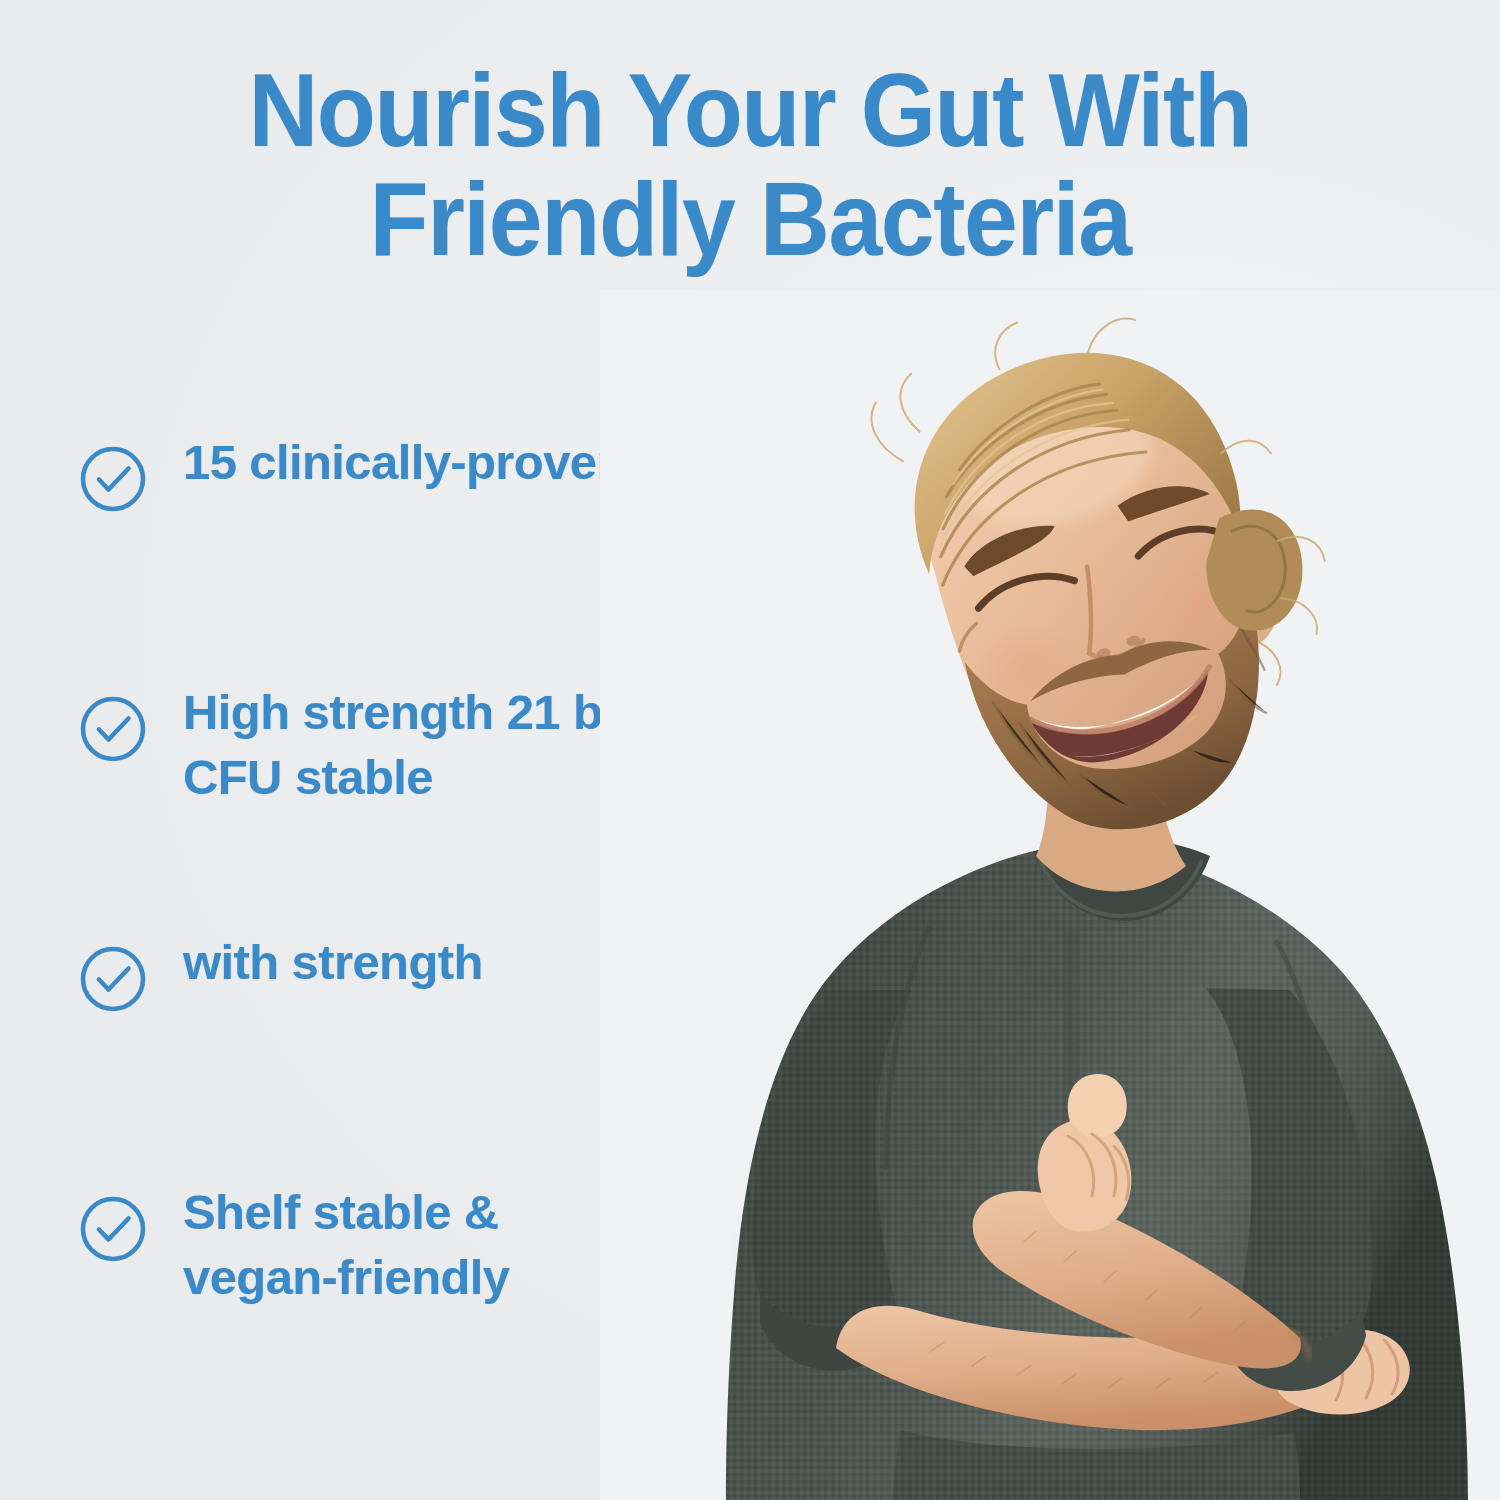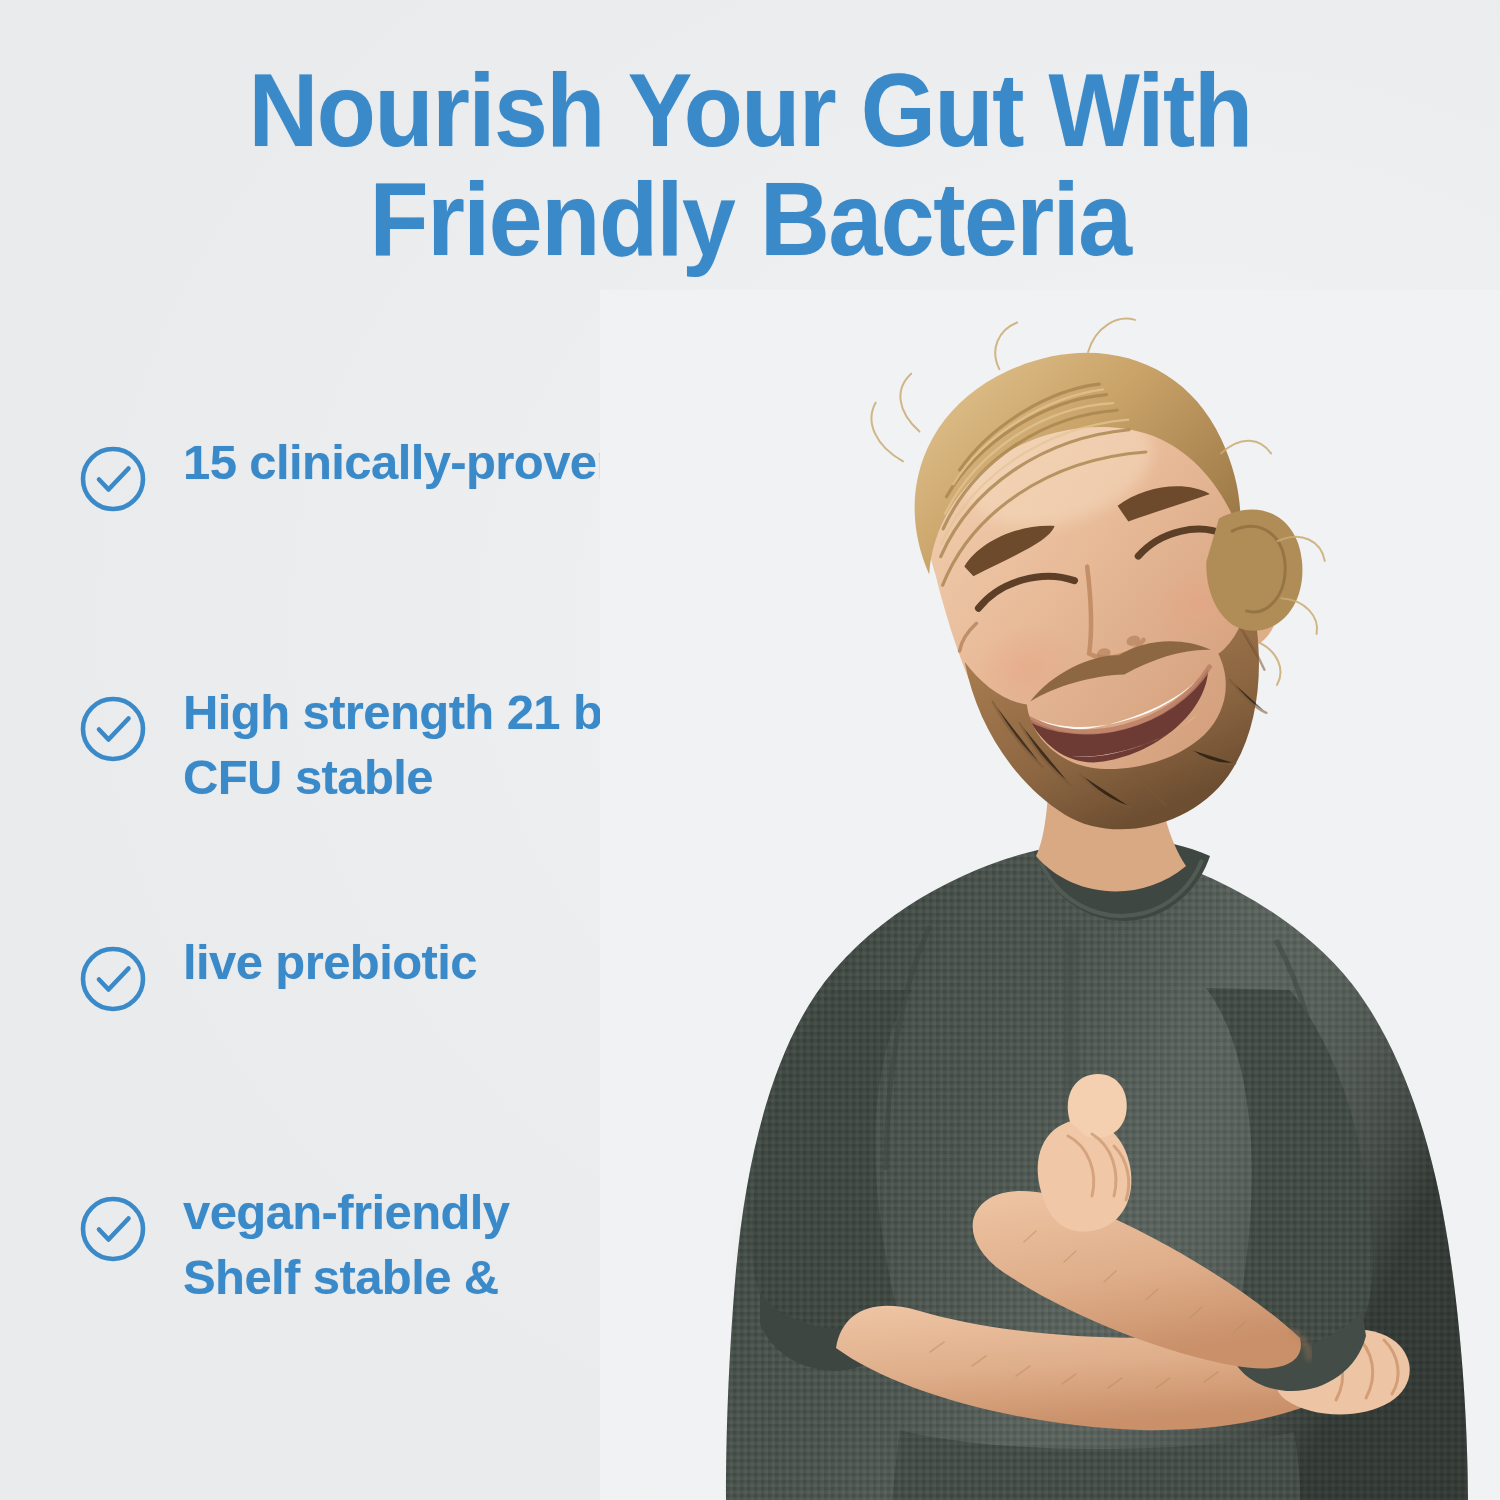--- a/index.html
+++ b/index.html
@@ -116,34 +116,34 @@
     </div>
 
     <div class="bullet">
       <span class="bullet-icon">
         <svg viewBox="0 0 70 70" xmlns="http://www.w3.org/2000/svg">
           <circle cx="35" cy="35" r="30" fill="none" stroke="#3a89c9" stroke-width="4.6"></circle>
           <path d="M21 35.5 L30.5 45.5 L50.5 24.5" fill="none" stroke="#3a89c9" stroke-width="4.6" stroke-linecap="round" stroke-linejoin="round"></path>
         </svg>
       </span>
       <span class="bullet-text">
-        <span class="ln">live prebiotic</span>
+        <span class="ln">with strength</span>
       </span>
     </div>
 
     <div class="bullet">
       <span class="bullet-icon">
         <svg viewBox="0 0 70 70" xmlns="http://www.w3.org/2000/svg">
           <circle cx="35" cy="35" r="30" fill="none" stroke="#3a89c9" stroke-width="4.6"></circle>
           <path d="M21 35.5 L30.5 45.5 L50.5 24.5" fill="none" stroke="#3a89c9" stroke-width="4.6" stroke-linecap="round" stroke-linejoin="round"></path>
         </svg>
       </span>
       <span class="bullet-text">
+        <span class="ln">Shelf stable &amp;</span>
         <span class="ln">vegan-friendly</span>
-        <span class="ln">Shelf stable &amp;</span>
       </span>
     </div>
 
   </div>
 
   <div class="photo">
     <svg viewBox="0 0 900 1210" xmlns="http://www.w3.org/2000/svg">
       <defs>
 
         <pattern id="waffle" width="7" height="7" patternUnits="userSpaceOnUse">

